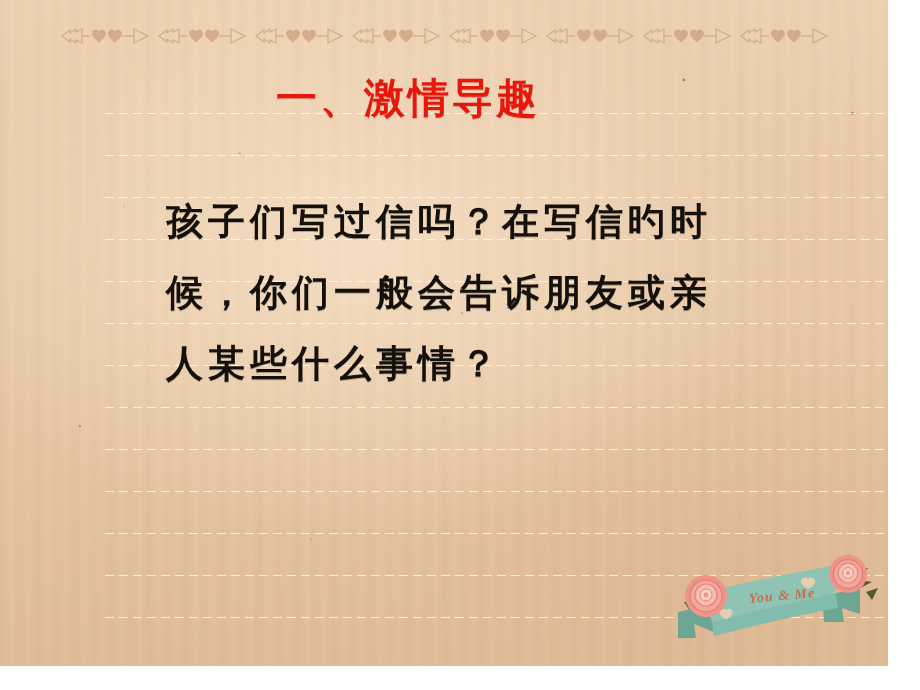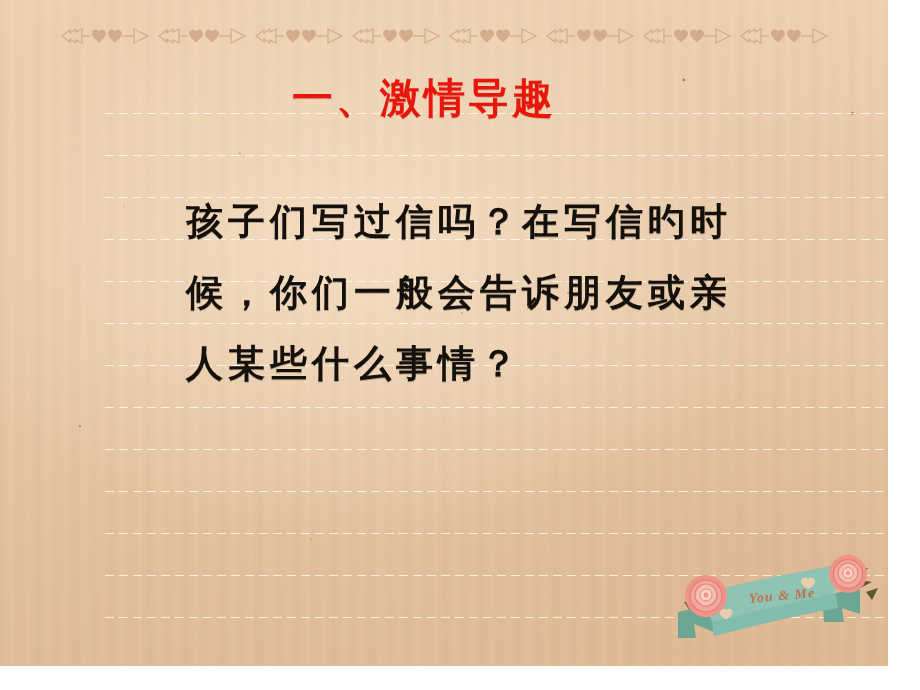--- a/index.html
+++ b/index.html
@@ -112,27 +112,26 @@
     width: 816px;
     text-align: center;
     font-family: "Liberation Serif", "DejaVu Serif", serif;
     font-weight: bold;
     font-size: 41px;
     line-height: 48px;
     letter-spacing: 3px;
     color: #e8170c;
     text-shadow: 0 1px 0 rgba(120,10,5,0.18);
     white-space: nowrap;
-    padding-left: 16px;
   }
 
   
   .body-text {
     position: absolute;
-    left: 186px;
+    left: 166px;
     top: 186px;
     width: 560px;
     font-family: "Liberation Serif", "DejaVu Serif", serif;
     font-weight: bold;
     font-size: 37px;
     line-height: 71px;
     letter-spacing: 5px;
     color: #14100c;
     text-align: left;
     text-shadow: 0 1px 0 rgba(0,0,0,0.25);

